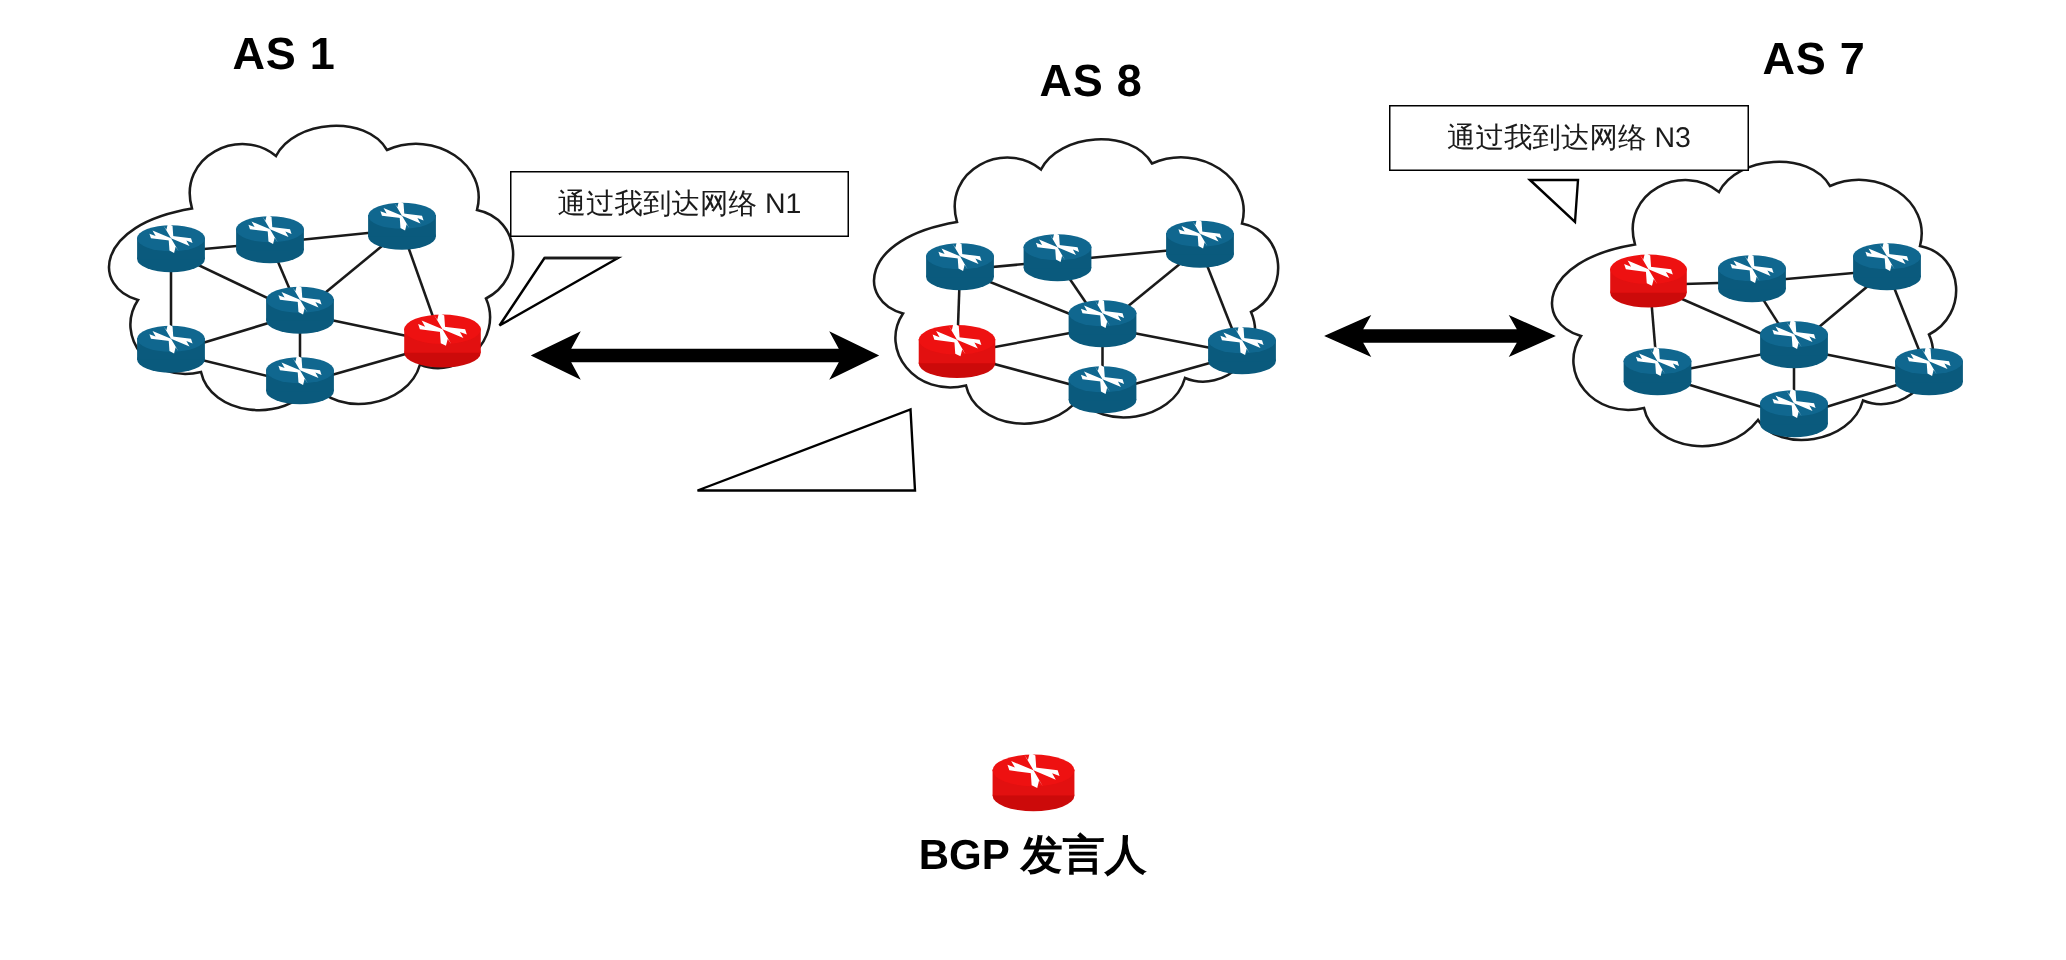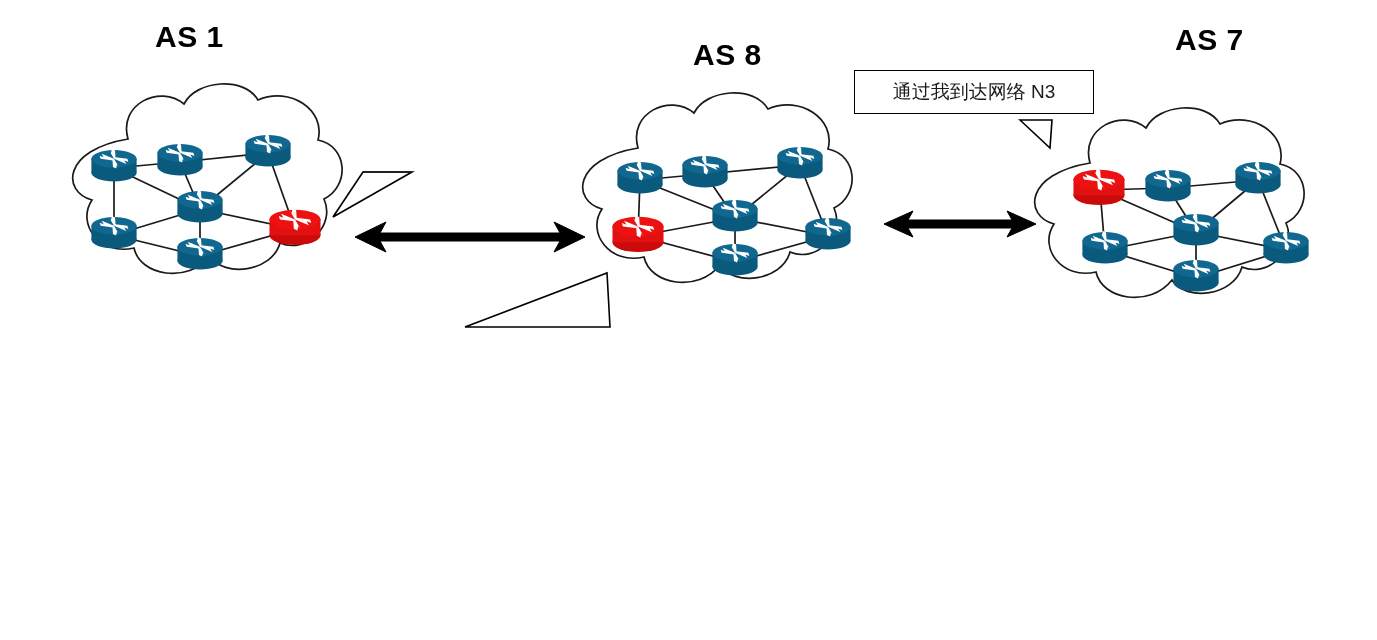--- a/index.html
+++ b/index.html
@@ -198,18 +198,33 @@
 
     <g>
       <path class="tail" d="M 1020 120 L 1050 148 L 1052 120 Z"></path>
     </g>
   </svg>
 
   <div class="as-title" style="left:155px;top:20px;">AS 1</div>
   <div class="as-title" style="left:693px;top:38px;">AS 8</div>
   <div class="as-title" style="left:1175px;top:23px;">AS 7</div>
 
-
-
-  <div class="callout-box" style="left:854px;top:70px;width:240px;height:44px;">通过我到达网络 N3</div>
-
+  <div class="callout-box" style="left:340px;top:114px;width:226px;height:44px;">通过我到达网络 N1</div>
+
+
+  <div class="callout-box" style="left:926px;top:70px;width:240px;height:44px;">通过我到达网络 N3</div>
+
+  <div class="legend" style="top:498px;">
+    <svg style="position:relative;width:62px;height:46px;display:inline-block;" viewBox="0 0 100 74">
+      <ellipse cx="50" cy="52" rx="44" ry="17" fill="#CC0A0A"></ellipse>
+      <rect x="6" y="24" width="88" height="28" fill="#E21010"></rect>
+      <ellipse cx="50" cy="25" rx="44" ry="17" fill="#EE1111"></ellipse>
+      <g fill="#ffffff">
+        <path d="M50 25 L26 15 L30 22 L22 19 L24 25 L48 28 Z"></path>
+        <path d="M50 25 L74 35 L70 28 L78 31 L76 25 L52 22 Z"></path>
+        <path d="M50 25 L40 8 L44 14 L46 6 L52 9 L53 23 Z"></path>
+        <path d="M50 25 L60 42 L56 36 L54 44 L48 41 L47 27 Z"></path>
+      </g>
+    </svg>
+    <div class="legend-label">BGP 发言人</div>
+  </div>
 
 </div>
 
 </body></html>

